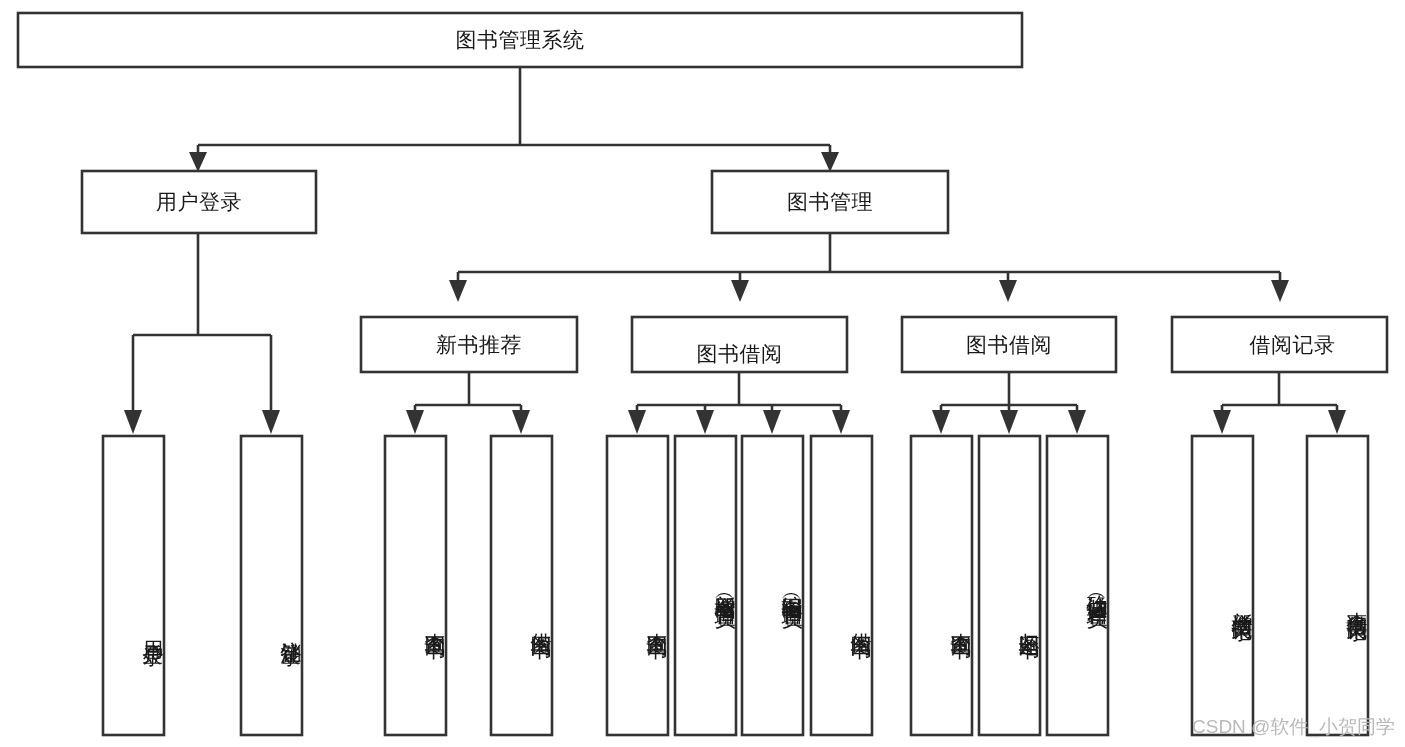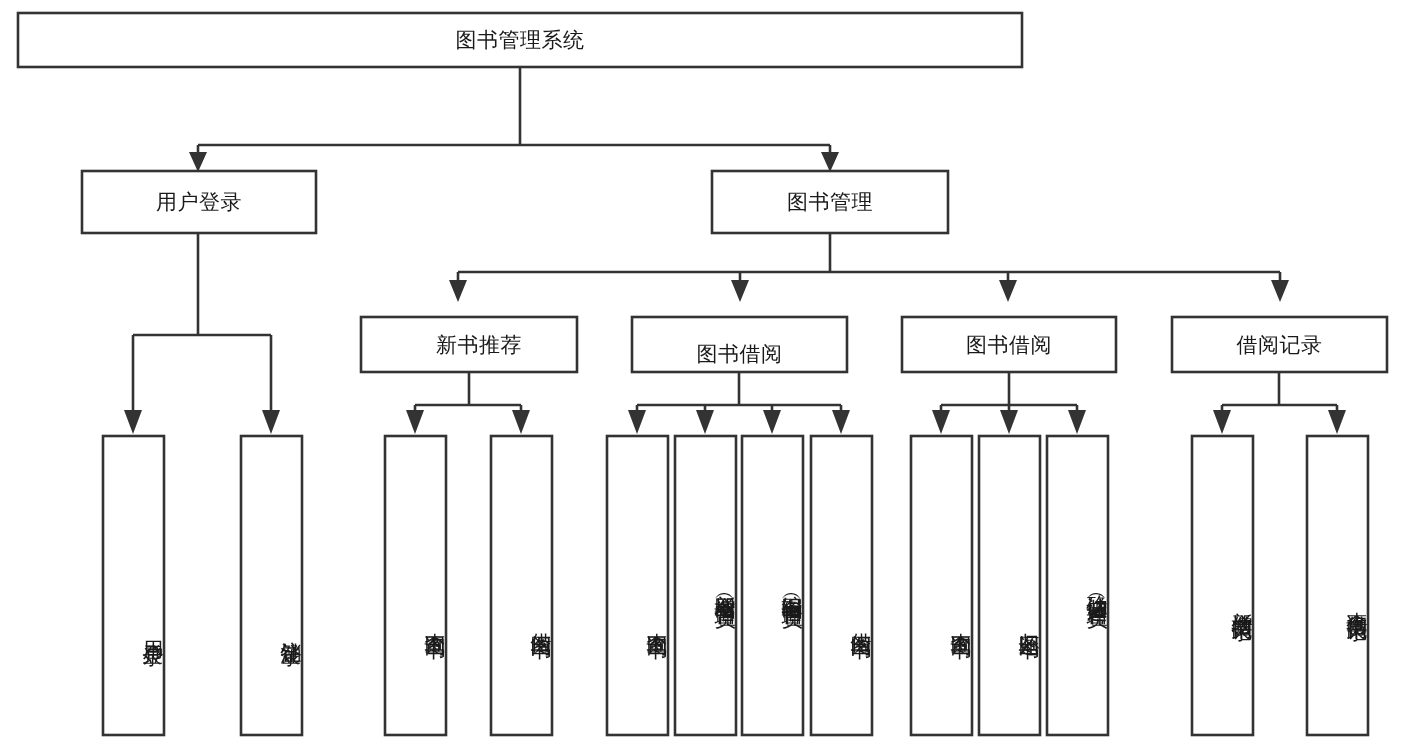--- a/index.html
+++ b/index.html
@@ -187,34 +187,35 @@
   </svg>
 
   <div class="node-label-h" style="left:18px; top:13px; width:1004px; height:54px;">图书管理系统</div>
 
   <div class="node-label-h" style="left:82px; top:171px; width:234px; height:62px;">用户登录</div>
   <div class="node-label-h" style="left:712px; top:171px; width:236px; height:62px;">图书管理</div>
 
   <div class="node-label-h" style="left:361px; top:317px; width:236px; height:55px;">新书推荐</div>
   <div class="node-label-h" style="left:632px; top:326px; width:215px; height:55px;">图书借阅</div>
   <div class="node-label-h" style="left:902px; top:317px; width:214px; height:55px;">图书借阅</div>
-  <div class="node-label-h" style="left:1172px; top:317px; width:215px; height:55px;">借阅记录</div>
+  <div class="node-label-h" style="left:1172px; top:317px; width:215px; height:55px;padding-left:13px;">借阅记录</div>
 
   <div class="node-label-v" style="left:103px; top:528px; width:61px; height:200px;">用户登录</div>
   <div class="node-label-v" style="left:241px; top:528px; width:61px; height:200px;">注销登录</div>
 
   <div class="node-label-v" style="left:385px; top:510px; width:61px; height:220px;">查询图书</div>
   <div class="node-label-v" style="left:491px; top:510px; width:61px; height:220px;">借阅图书</div>
 
   <div class="node-label-v" style="left:607px; top:510px; width:61px; height:220px;">查询图书</div>
   <div class="node-label-v" style="left:675px; top:442px; width:61px; height:290px;">新增图书（管理员）</div>
   <div class="node-label-v" style="left:742px; top:442px; width:61px; height:290px;">编辑图书（管理员）</div>
   <div class="node-label-v" style="left:811px; top:510px; width:61px; height:220px;">借阅图书</div>
 
   <div class="node-label-v" style="left:911px; top:510px; width:61px; height:220px;">查询图书</div>
   <div class="node-label-v" style="left:979px; top:510px; width:61px; height:220px;">归还图书</div>
   <div class="node-label-v" style="left:1047px; top:442px; width:61px; height:290px;">确认归还（管理员）</div>
 
   <div class="node-label-v" style="left:1192px; top:468px; width:61px; height:265px;">新增借阅记录</div>
   <div class="node-label-v" style="left:1307px; top:468px; width:61px; height:265px;">查询借阅记录</div>
 
+  <div class="watermark" style="left:1192px; top:714px;">CSDN @软件_小贺同学</div>
 
 </div>
 
 </body></html>

